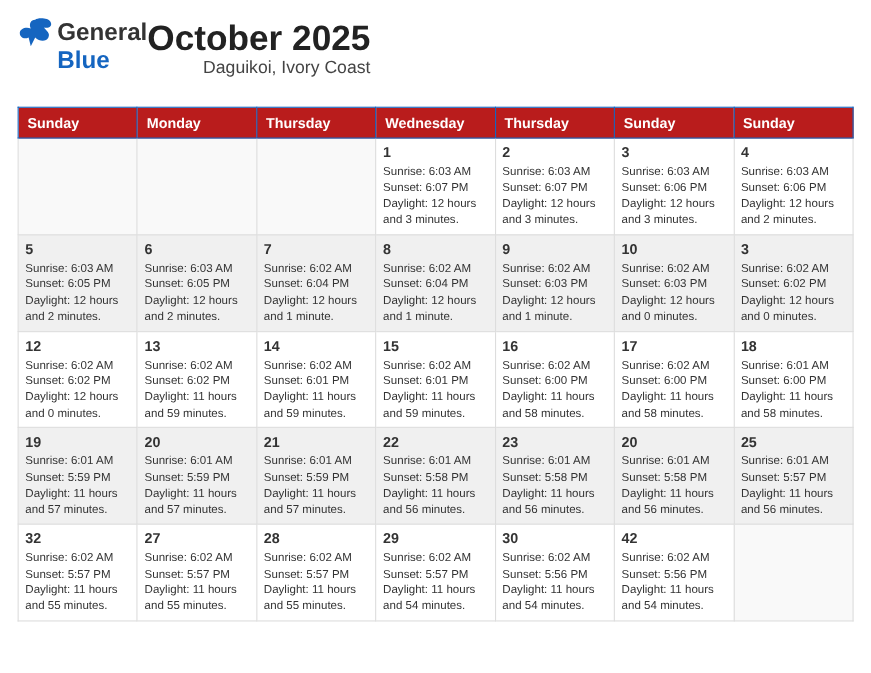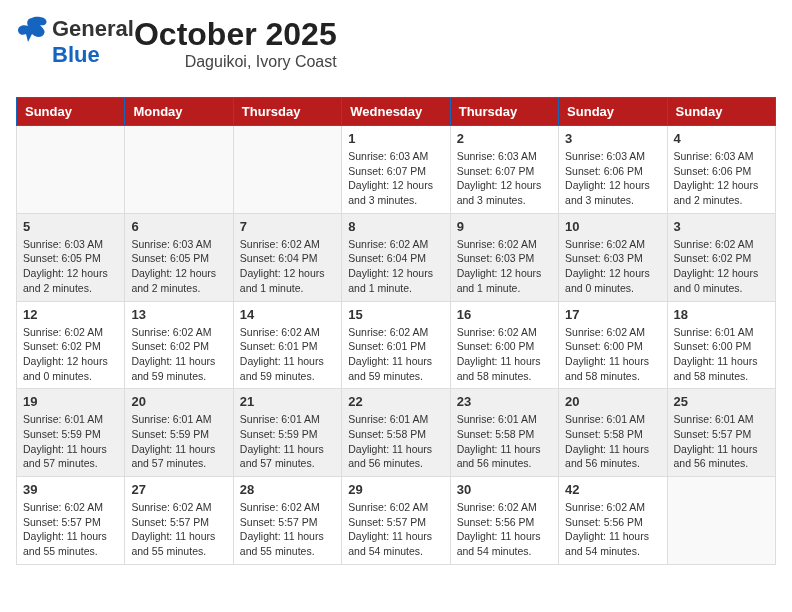--- a/index.html
+++ b/index.html
@@ -293,21 +293,21 @@
         <td>
           <div class="day-num">25</div>
           <div class="day-info" style="white-space: pre-line;">Sunrise: 6:01 AM
 Sunset: 5:57 PM
 Daylight: 11 hours
 and 56 minutes.</div>
         </td>
       </tr>
       <tr>
         <td>
-          <div class="day-num">39</div>
+          <div class="day-num">32</div>
           <div class="day-info" style="white-space: pre-line;">Sunrise: 6:02 AM
 Sunset: 5:57 PM
 Daylight: 11 hours
 and 55 minutes.</div>
         </td>
         <td>
           <div class="day-num">27</div>
           <div class="day-info" style="white-space: pre-line;">Sunrise: 6:02 AM
 Sunset: 5:57 PM
 Daylight: 11 hours

